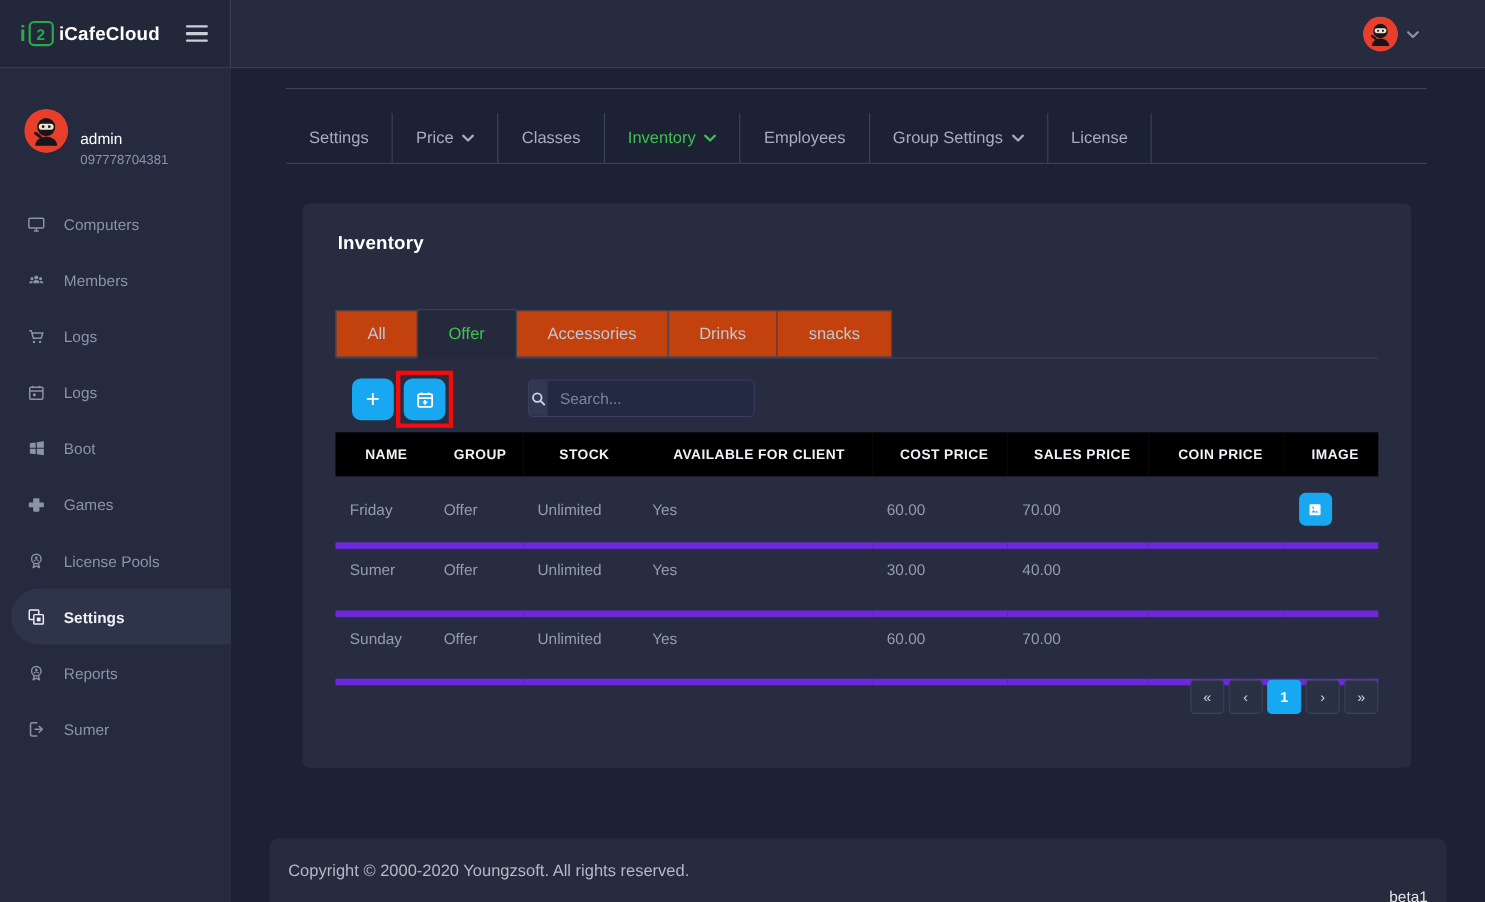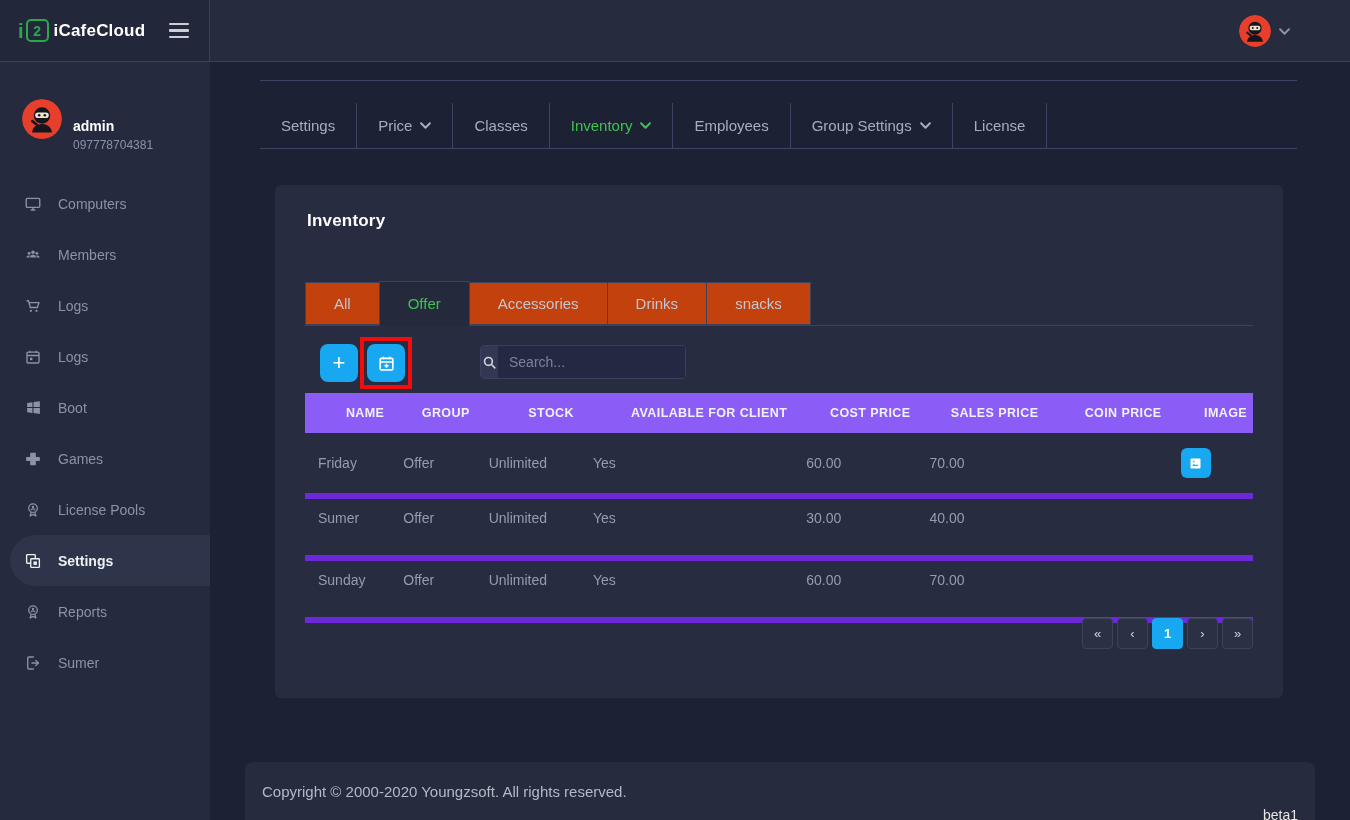--- a/index.html
+++ b/index.html
@@ -16,21 +16,21 @@
   .logo-i{color:#2aa84c;font-weight:bold;font-size:20px;line-height:1;margin-right:1px;}
   .logo-box{width:19px;height:19px;border:2.5px solid #2aa84c;border-radius:5px;display:grid;place-items:center;color:#2aa84c;font-weight:bold;font-size:14px;margin-right:4px;}
   .logo-text{color:#fff;font-weight:bold;font-size:17px;letter-spacing:.2px;}
   .hamburger{display:flex;flex-direction:column;gap:4px;cursor:pointer;padding:4px 0;}
   .hamburger span{display:block;width:20px;height:2.5px;background:#c9ced9;border-radius:1px;}
   .header-user{position:absolute;top:0;right:60px;height:62px;display:flex;align-items:center;gap:8px;}
   .chev{color:#8b93a7;display:flex;align-items:center;}
   
   .sidebar{position:absolute;top:62px;left:0;width:210px;bottom:0;background:#252a3f;}
   .user-block{display:flex;align-items:center;gap:11px;padding:24px 16px 26px 22px;}
-  .user-meta .u-name{color:#fff;font-weight:bold;font-size:14px;margin-bottom:4px;margin-top:32px;}
+  .user-meta .u-name{color:#fff;font-weight:normal;font-size:14px;margin-bottom:4px;margin-top:32px;}
   .user-meta .u-phone{color:#8b93a7;font-size:12px;}
   .side-nav{display:flex;flex-direction:column;}
   .side-item{display:flex;align-items:center;gap:16px;height:51px;padding-left:24px;color:#8b93a7;font-size:14px;cursor:pointer;}
   .side-item .s-icon{display:flex;align-items:center;width:18px;justify-content:center;}
   .side-item.active{background:#2e3449;margin-left:10px;padding-left:14px;border-radius:26px 0 0 26px;color:#eef0f5;font-weight:bold;}
   
   .main{position:absolute;left:210px;top:62px;width:1140px;bottom:0;}
   .topnav{position:absolute;top:18px;left:50px;width:1037px;border-top:1px solid #3d4461;border-bottom:1px solid #3d4461;padding-top:22px;box-sizing:border-box;}
   .topnav-items{display:flex;height:45px;align-items:stretch;}
   .tn-item{display:flex;align-items:center;gap:8px;padding:0 21px;color:#a7adbe;font-size:15px;border-right:1px solid #3d4461;cursor:pointer;white-space:nowrap;}
@@ -46,21 +46,21 @@
   .toolbar{position:absolute;top:152px;left:45px;right:30px;height:52px;}
   .btn-blue{width:38px;height:38px;border:none;border-radius:8px;background:#18a8f1;color:#fff;font-size:22px;display:grid;place-items:center;cursor:pointer;padding:0;}
   .btn-add{position:absolute;left:0;top:7px;}
   .red-box{position:absolute;left:40px;top:0;border:4px solid #f40b0b;padding:3px;width:38px;height:38px;}
   .searchbox{position:absolute;left:160px;top:8px;display:flex;height:32px;width:204px;border:1px solid #3a4160;border-radius:4px;overflow:hidden;}
   .search-iconseg{width:38px;background:#323851;display:grid;place-items:center;color:#cfd4e0;}
   .searchbox input{flex:1;background:#232942;border:none;outline:none;color:#0ea5e9;font-size:14px;padding:0 11px;font-family:inherit;}
   .searchbox input::placeholder{color:#7c8399;}
   
   .inv-table{position:absolute;left:30px;right:30px;top:208px;border-collapse:collapse;width:948px;table-layout:fixed;}
-  .inv-table th{background:#8b5cf6;color:#f0f2f7;font-size:12.5px;letter-spacing:.4px;text-align:right;padding:13px 6px 13px 13px;font-weight:bold;white-space:nowrap;}
+  .inv-table th{background:#000000;color:#f0f2f7;font-size:12.5px;letter-spacing:.4px;text-align:center;padding:13px 6px 13px 13px;font-weight:bold;white-space:nowrap;}
   .inv-table td{color:#959cb0;font-size:14px;padding:11px 6px 29px 13px;border-bottom:6px solid #6d28d9;}
   .inv-table tr.has-img td{padding-top:15px;padding-bottom:15px;}
   .btn-img{width:30px;height:30px;border:none;border-radius:6px;background:#18a8f1;display:grid;place-items:center;cursor:pointer;padding:0;}
   
   .pagination{position:absolute;right:30px;top:433px;display:flex;gap:4px;}
   .page-btn{width:31px;height:31px;border:1px solid #3b4259;border-radius:4px;background:#2b3145;color:#cdd2de;font-size:13px;display:grid;place-items:center;cursor:pointer;padding:0;font-family:inherit;}
   .page-btn.active{background:#18a8f1;border-color:#18a8f1;color:#fff;font-weight:bold;}
   
   .footer{position:absolute;left:35px;top:700px;width:1070px;height:58px;background:#262b3e;border-radius:8px 8px 0 0;display:flex;align-items:center;justify-content:space-between;padding:0 17px;box-sizing:border-box;}
   .footer .copy{color:#b3b9c7;font-size:15px;}

